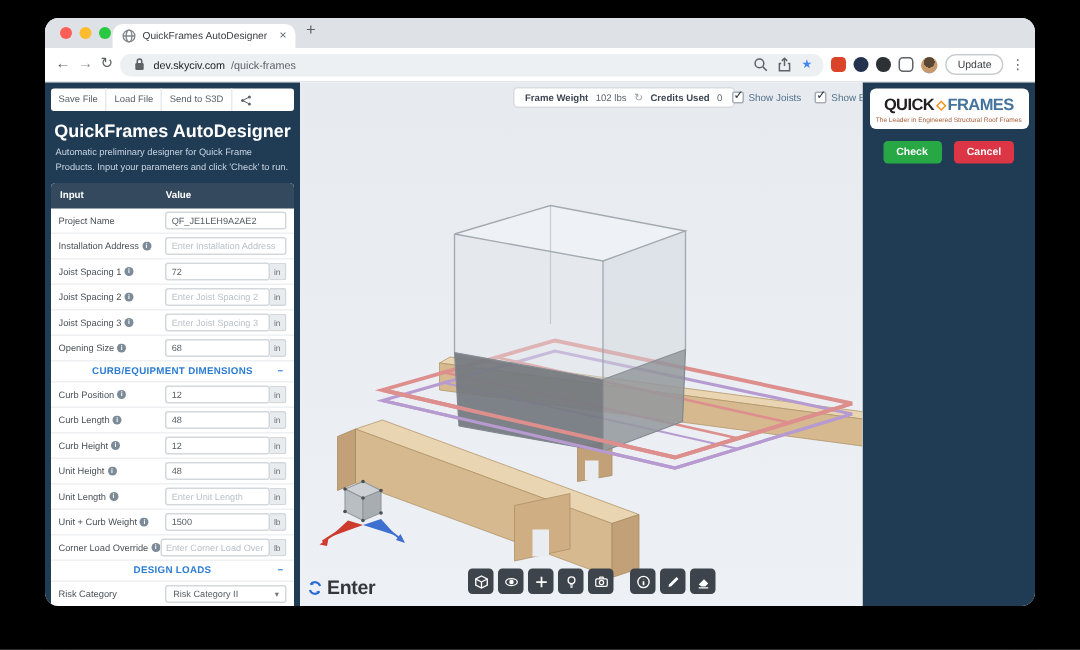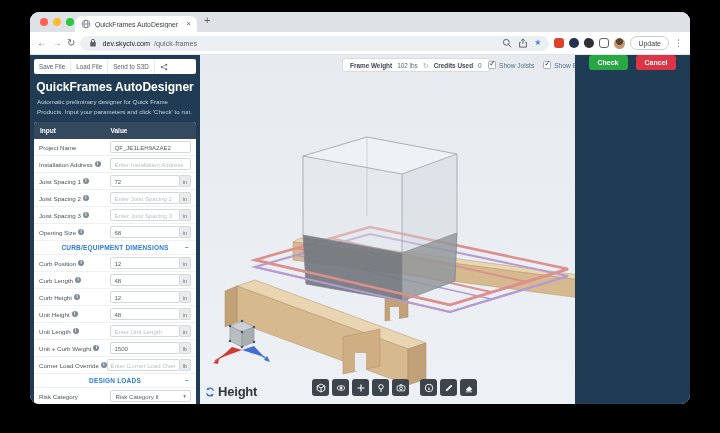--- a/index.html
+++ b/index.html
@@ -459,21 +459,21 @@
 
         <div class="brand">
           <span class="ticon">
             <svg width="15" height="15" viewBox="0 0 16 16" fill="none">
               <path d="M13.4 5.8A5.6 5.6 0 0 0 3.3 4.4" style="stroke:var(--skyciv-blue)" stroke-width="2.3"></path>
               <path d="M2.6 10.2a5.6 5.6 0 0 0 10.1 1.4" style="stroke:var(--skyciv-blue)" stroke-width="2.3"></path>
               <path d="M3.9 1.4 3.2 5l3.5-.7Z" style="fill:var(--skyciv-blue)"></path>
               <path d="M12.1 14.6l.7-3.6-3.5.7Z" style="fill:var(--skyciv-blue)"></path>
             </svg>
           </span>
-          <span class="brand-text">Height</span>
+          <span class="brand-text">Enter</span>
         </div>
 
         <div class="vtoolbar">
             <div class="tool-group">
               <button class="tool-btn">
                 <span class="ticon">
                   <svg viewBox="0 0 12 12" fill="none" stroke="#fff" stroke-width="1.1">
                     <path d="M6 1.2 10.6 3.6 10.6 8.4 6 10.8 1.4 8.4 1.4 3.6Z"></path>
                     <path d="M1.4 3.6 6 6 10.6 3.6M6 6V10.8"></path>
                   </svg>
@@ -534,20 +534,28 @@
                     <path d="M2.2 8 6.4 3.8 9.8 7.2 7.4 9.6H4.4Z" fill="#fff"></path>
                     <path d="M2.2 10.6h7.6" stroke="#fff" stroke-width="1"></path>
                   </svg>
                 </span>
               </button>
             </div>
           </div>
       </main>
 
       <section class="panel">
+        <div class="logo-card">
+          <div class="logo-line">
+            <span class="logo-quick">QUICK</span>
+            <span class="logo-diamond"></span>
+            <span class="logo-frames">FRAMES</span>
+          </div>
+          <div class="logo-tag">The Leader in Engineered Structural Roof Frames</div>
+        </div>
         <div class="panel-btns">
           <button class="btn check">Check</button>
           <button class="btn cancel">Cancel</button>
         </div>
       </section>
 
     </div>
   </div>
 </div>
 

